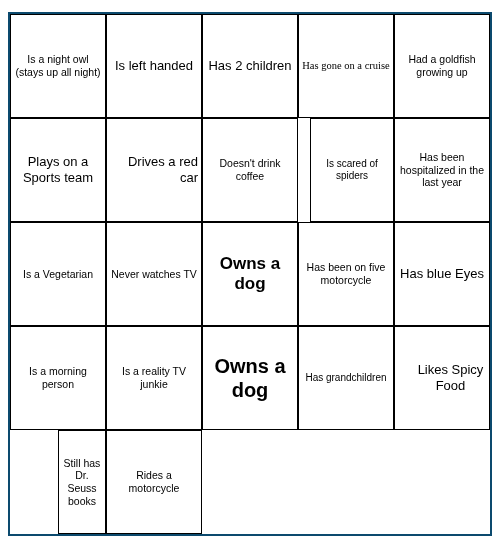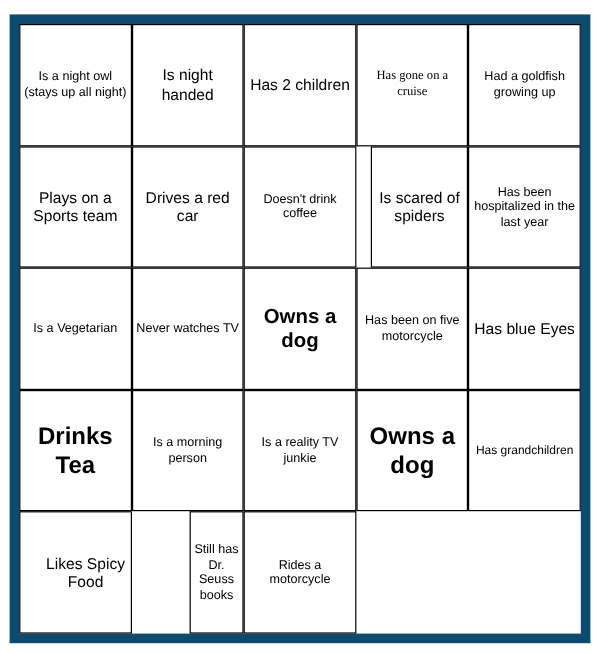--- a/index.html
+++ b/index.html
@@ -24,21 +24,21 @@
       font-weight: bold;
       width: 20%;
       text-align: center;
     }
     .bingo-grid {
       display: grid;
       grid-template-columns: repeat(5, 1fr);
       grid-template-rows: repeat(5, 1fr);
       width: 100%;
       flex: 1;
-      border: 8px solid #0c4a6e;
+      border: 2px solid #0c4a6e;
     }
     .bingo-cell {
       border: 1px solid #000;
       display: flex;
       align-items: center;
       justify-content: center;
       text-align: center;
       padding: 3px;
       font-size: 11px;
       line-height: 1.2;
@@ -52,35 +52,34 @@
 <div class="bingo-title">
   <span></span>
   <span></span>
   <span></span>
   <span></span>
   <span></span>
 </div>
 
 <div class="bingo-grid" id="grid-container">
 <div class="bingo-cell" style="font-size: 10.5px;">Is a night owl (stays up all night)</div>
-    <div class="bingo-cell" style="font-size: 13px;">Is night handed</div>
+    <div class="bingo-cell" style="font-size: 13px;">Is left handed</div>
     <div class="bingo-cell" style="font-size: 13px;">Has 2 children</div>
     <div class="bingo-cell" style="font-size: 10.5px; font-family: Liberation Serif, serif;">Has gone on a cruise</div>
     <div class="bingo-cell" style="font-size: 10.5px;">Had a goldfish growing up</div>
     <div class="bingo-cell" style="font-size: 13px;">Plays on a Sports team</div>
-    <div class="bingo-cell" style="font-size: 13px;">Drives a red car</div>
+    <div class="bingo-cell" style="font-size: 13px; text-align: right;">Drives a red car</div>
     <div class="bingo-cell" style="font-size: 10.5px;">Doesn't drink coffee</div>
-    <div class="bingo-cell" style="font-size: 13px; margin-left: 12px;">Is scared of spiders</div>
+    <div class="bingo-cell" style="font-size: 10px; margin-left: 12px;">Is scared of spiders</div>
     <div class="bingo-cell" style="font-size: 10.5px;">Has been hospitalized in the last year</div>
     <div class="bingo-cell" style="font-size: 10.5px;">Is a Vegetarian</div>
     <div class="bingo-cell" style="font-size: 10.5px; text-align: right;">Never watches TV</div>
     <div class="bingo-cell" style="font-size: 17px; font-weight: bold;">Owns a dog</div>
     <div class="bingo-cell" style="font-size: 10.5px;">Has been on five motorcycle</div>
     <div class="bingo-cell" style="font-size: 13px;">Has blue Eyes</div>
-    <div class="bingo-cell" style="font-size: 20px; font-weight: bold;">Drinks Tea</div>
     <div class="bingo-cell" style="font-size: 10.5px;">Is a morning person</div>
     <div class="bingo-cell" style="font-size: 10.5px;">Is a reality TV junkie</div>
     <div class="bingo-cell" style="font-size: 20px; font-weight: bold;">Owns a dog</div>
     <div class="bingo-cell" style="font-size: 10px;">Has grandchildren</div>
     <div class="bingo-cell" style="font-size: 13px; padding-left: 20px;">Likes Spicy Food</div>
     <div class="bingo-cell" style="font-size: 10.5px; margin-left: 48px;">Still has Dr. Seuss books</div>
     <div class="bingo-cell" style="font-size: 10.5px;">Rides a motorcycle</div>
   </div>
 
 </body></html>

